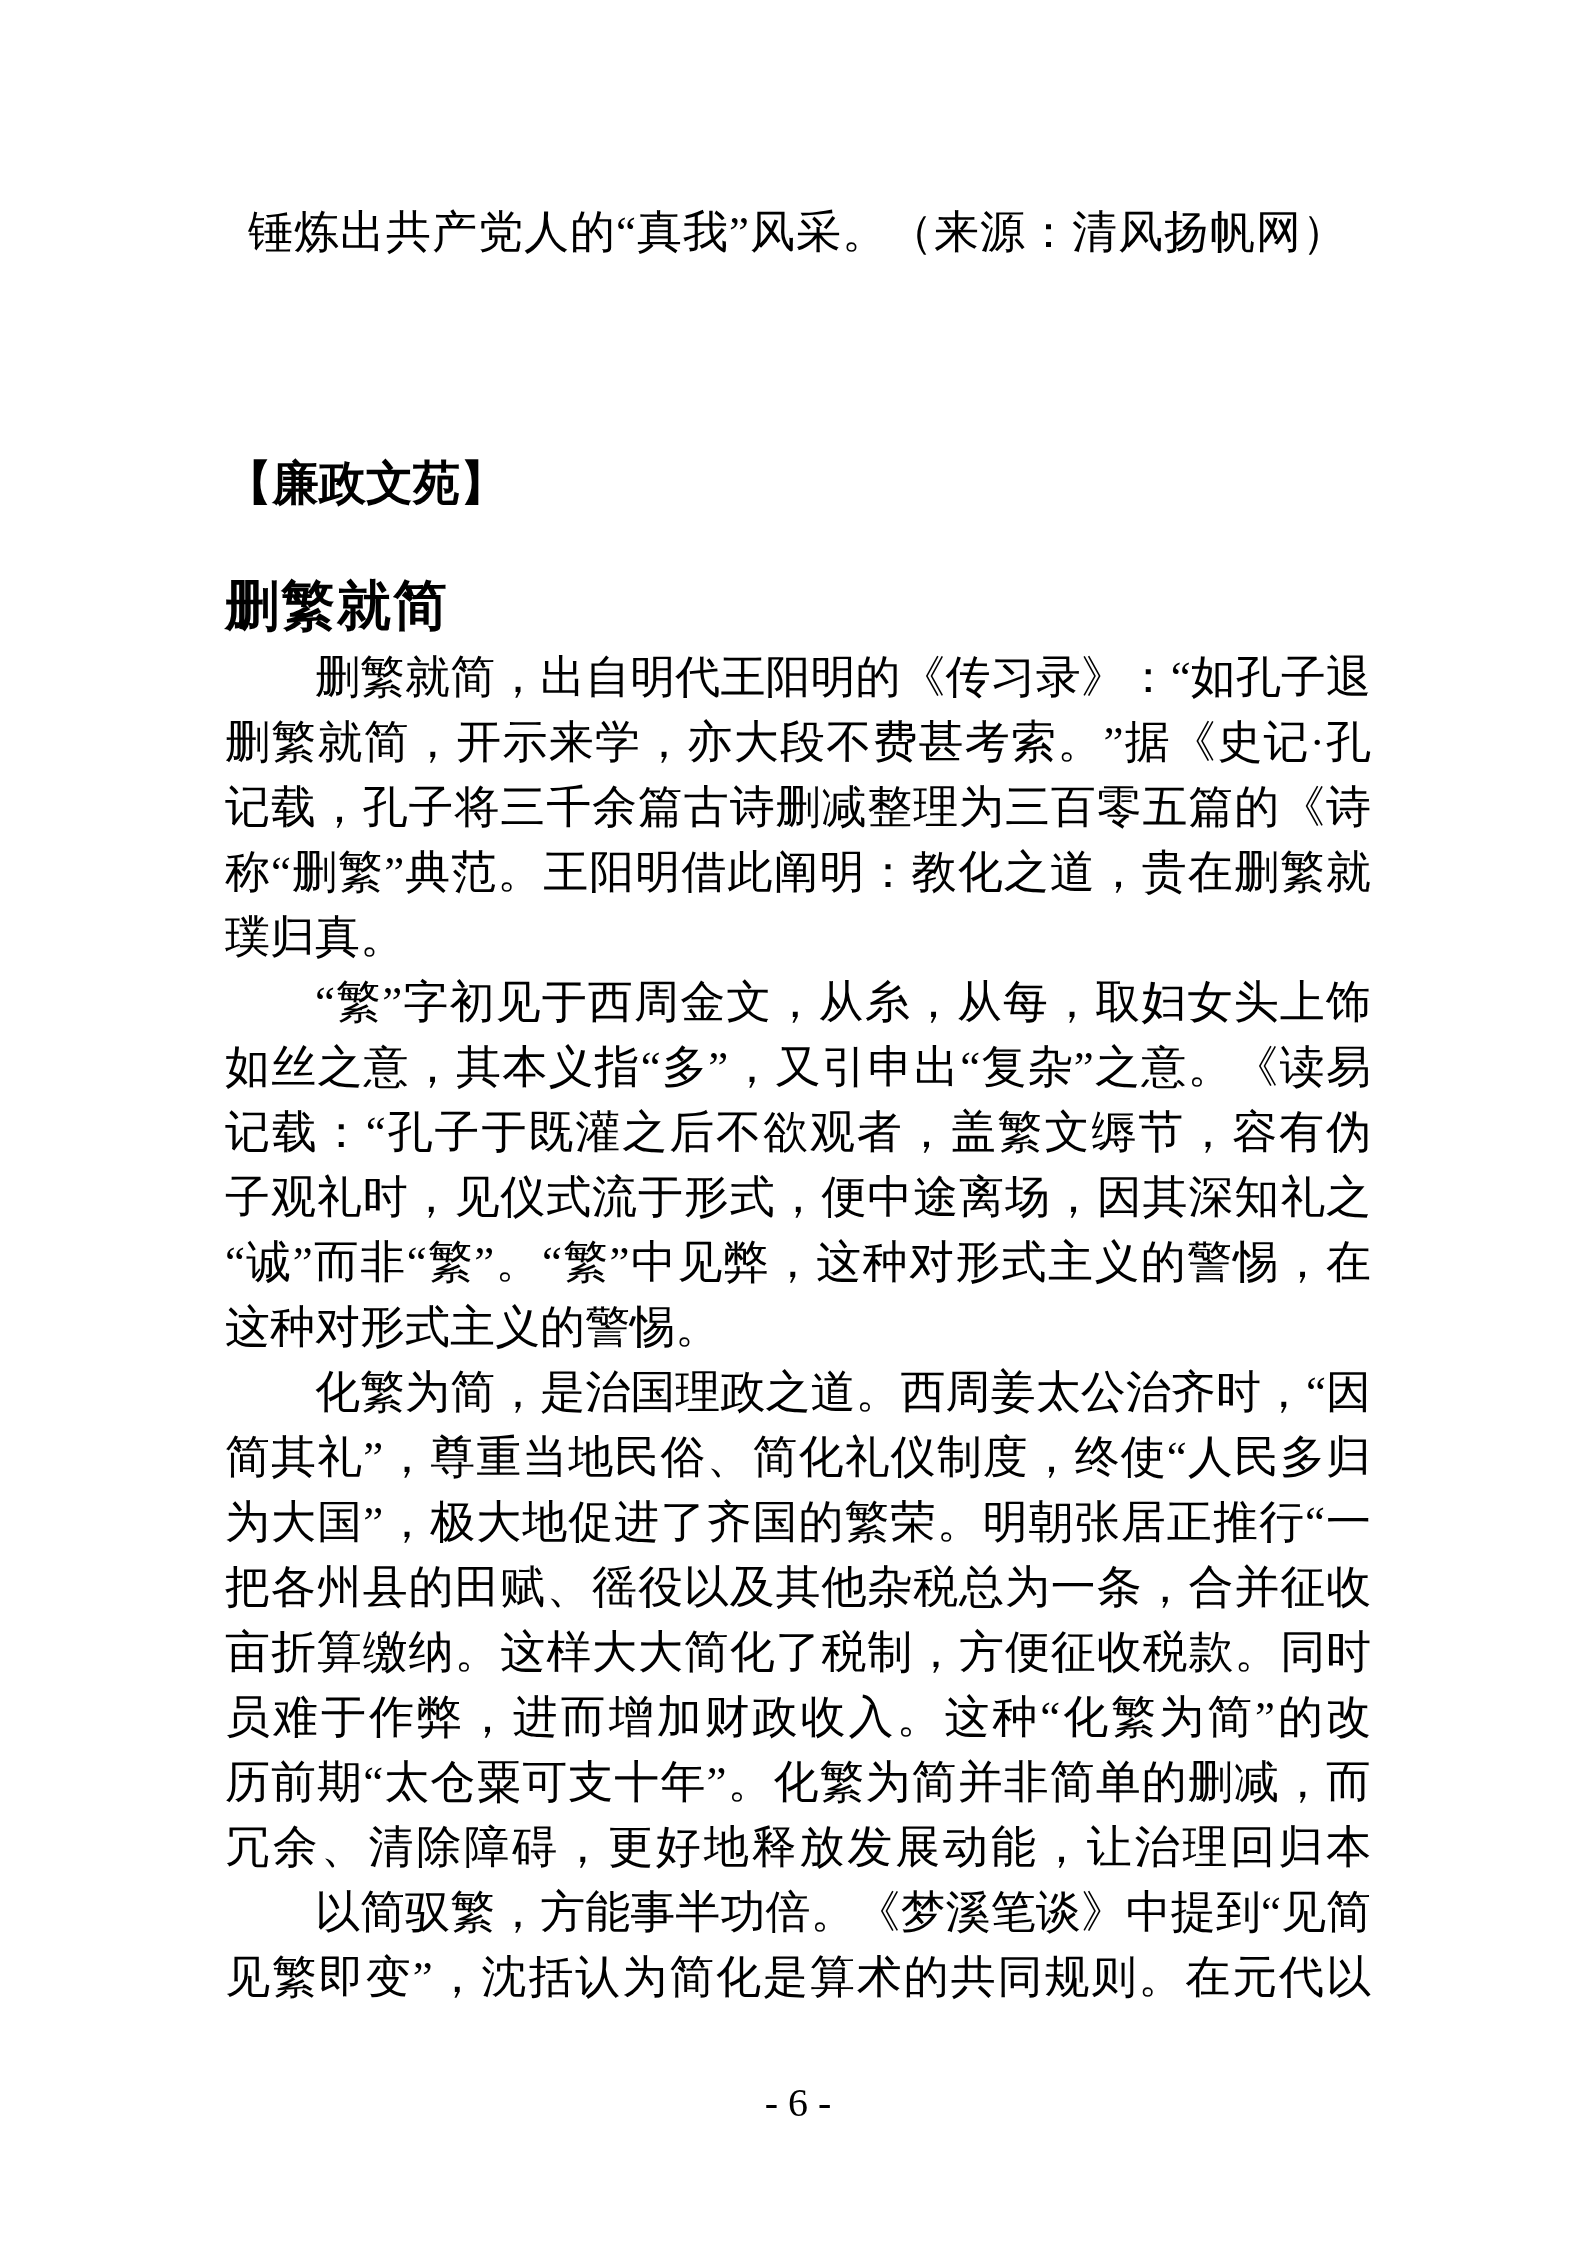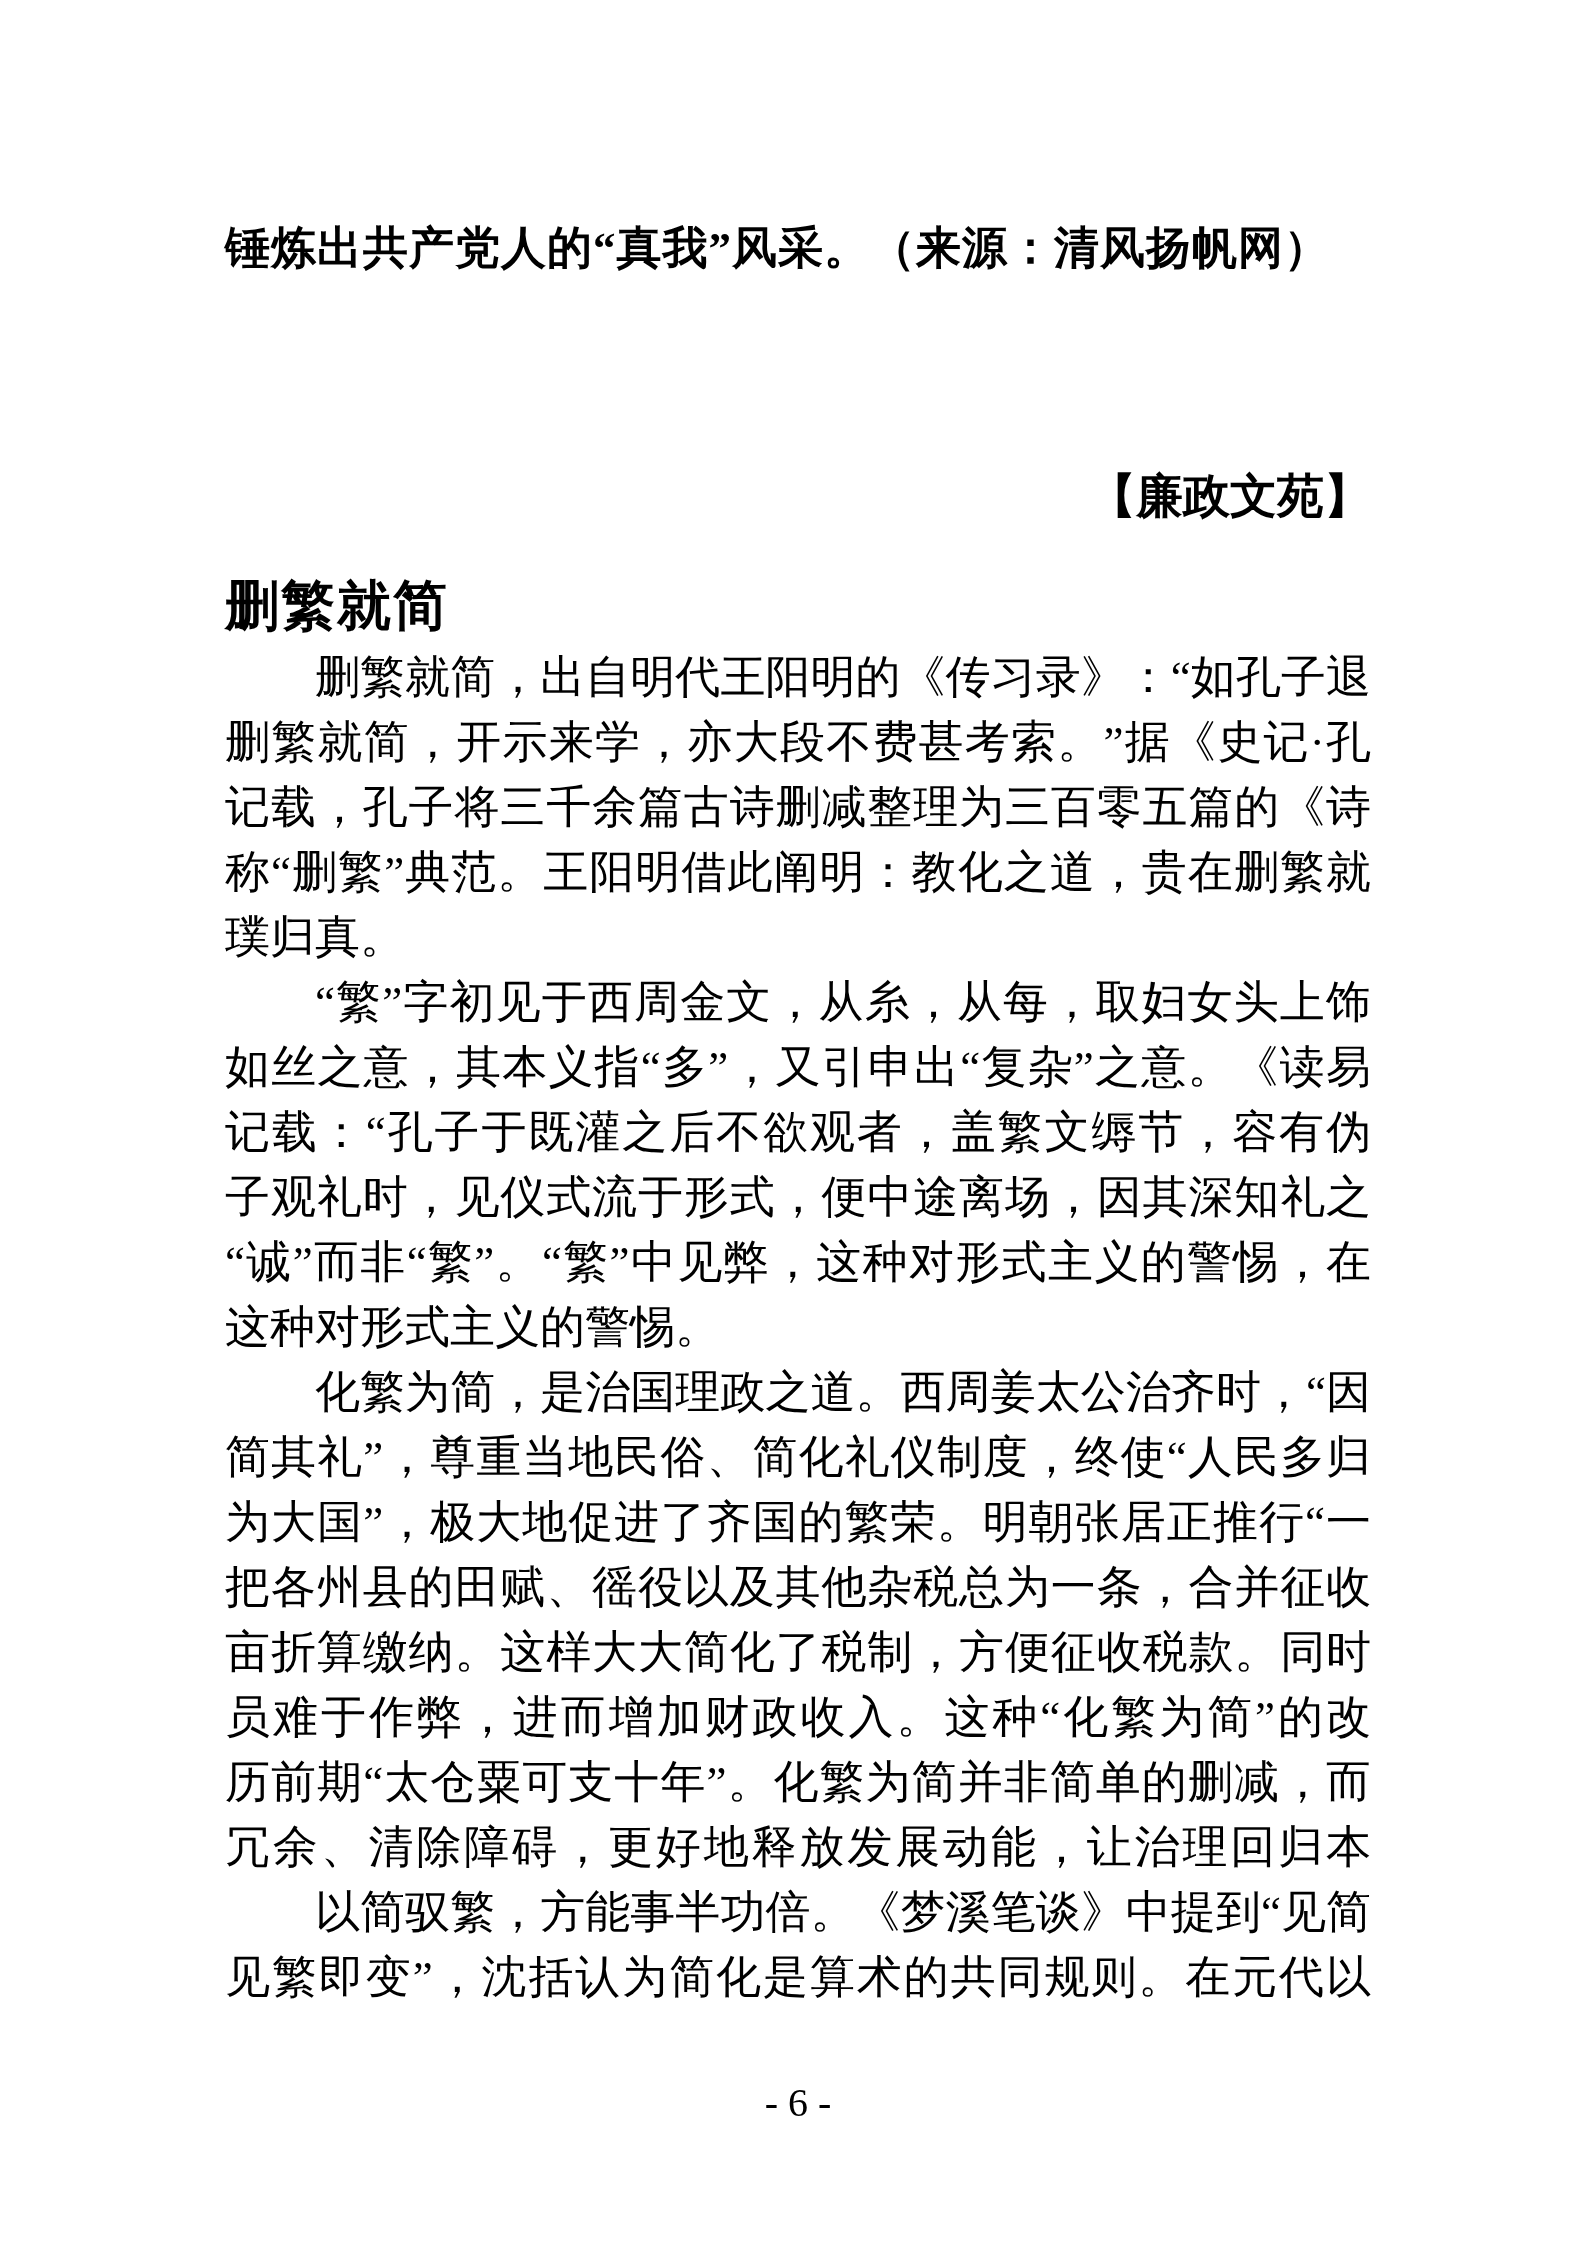--- a/index.html
+++ b/index.html
@@ -12,36 +12,34 @@
     color: #000000;
     font-family: "Liberation Serif", "DejaVu Serif", serif;
     overflow: hidden;
   }
   .text-col {
     position: absolute;
     left: 225px;
     width: 1146px;
   }
   .continuation-line {
-    top: 216px;
+    top: 200px;
     font-size: 45px;
     line-height: 65px;
-    text-align: left;
+    text-align: center;
     letter-spacing: 1px;
     white-space: nowrap;
-    font-weight: bold;
   }
   .section-header {
     top: 452px;
     font-size: 47px;
     line-height: 62px;
     font-weight: 600;
-    text-align: right;
+    text-align: left;
     white-space: nowrap;
-    margin-top: 13px;
   }
   .article-title {
     top: 568px;
     font-size: 54px;
     line-height: 76px;
     font-weight: bold;
     letter-spacing: 2px;
   }
   .article-body {
     top: 645px;

